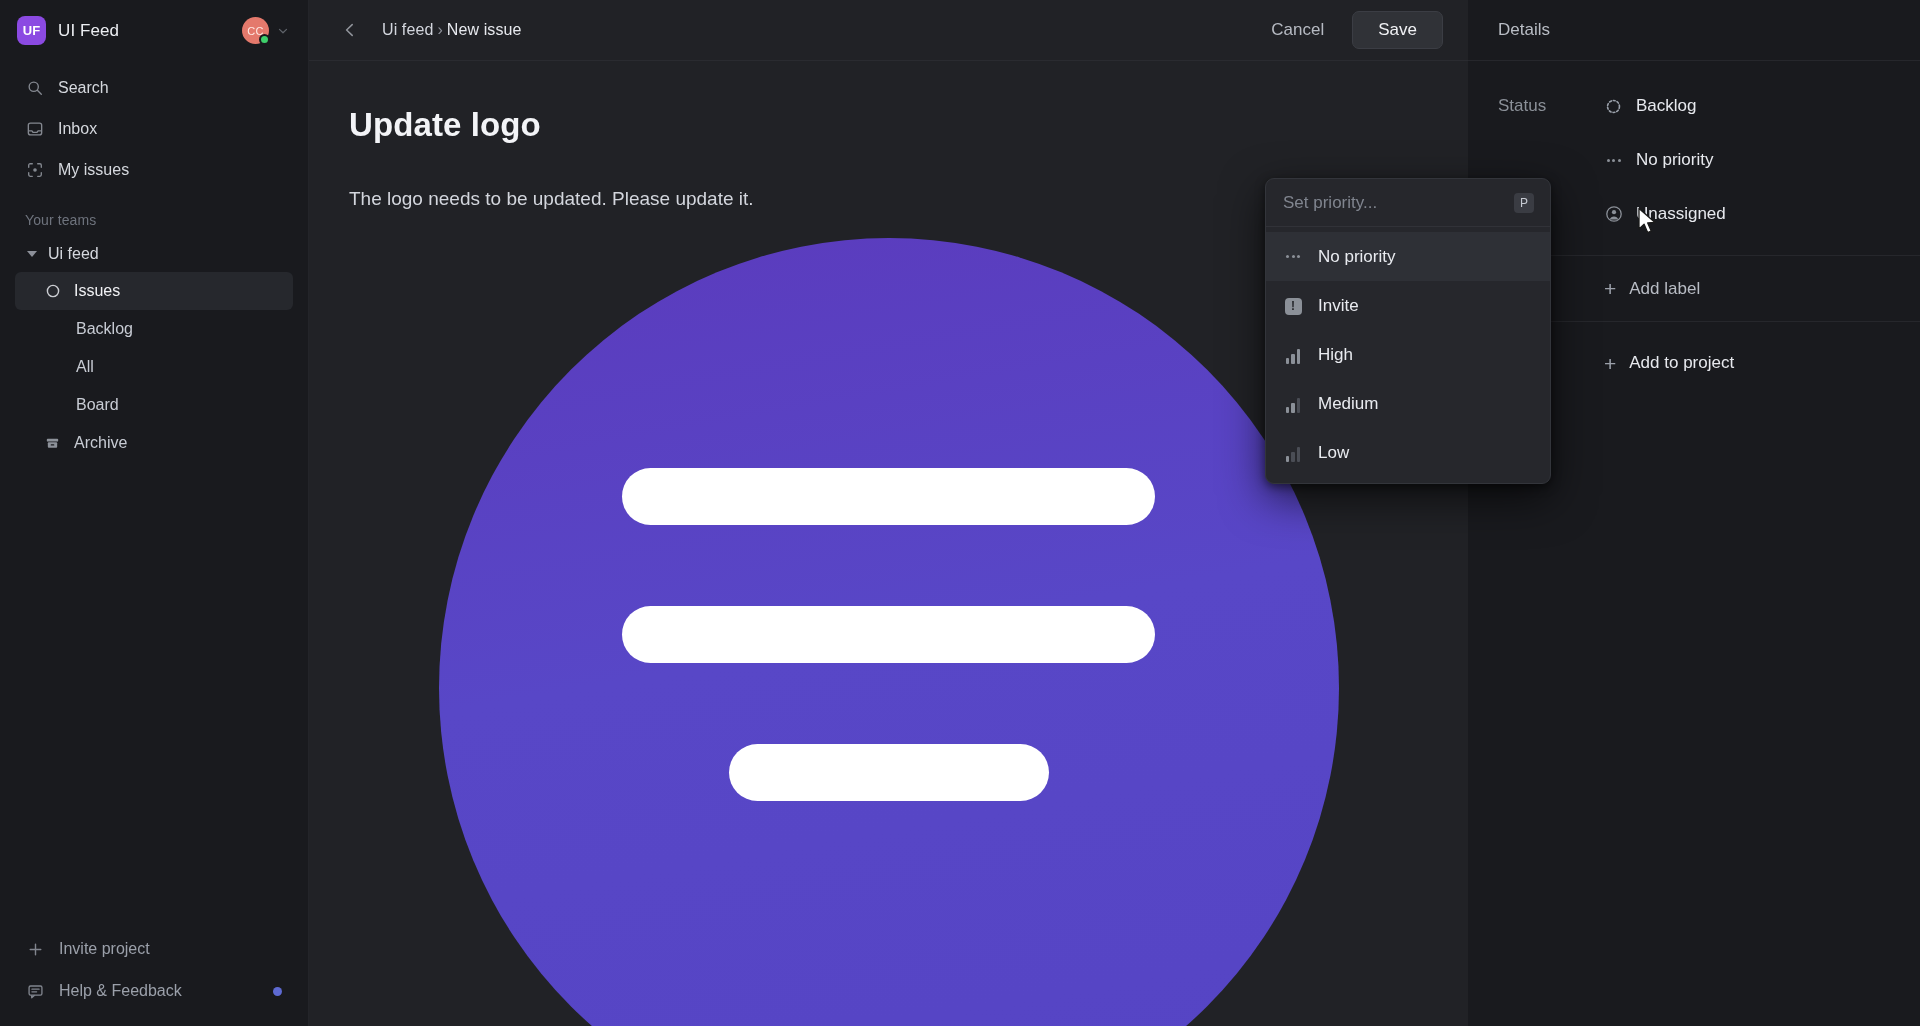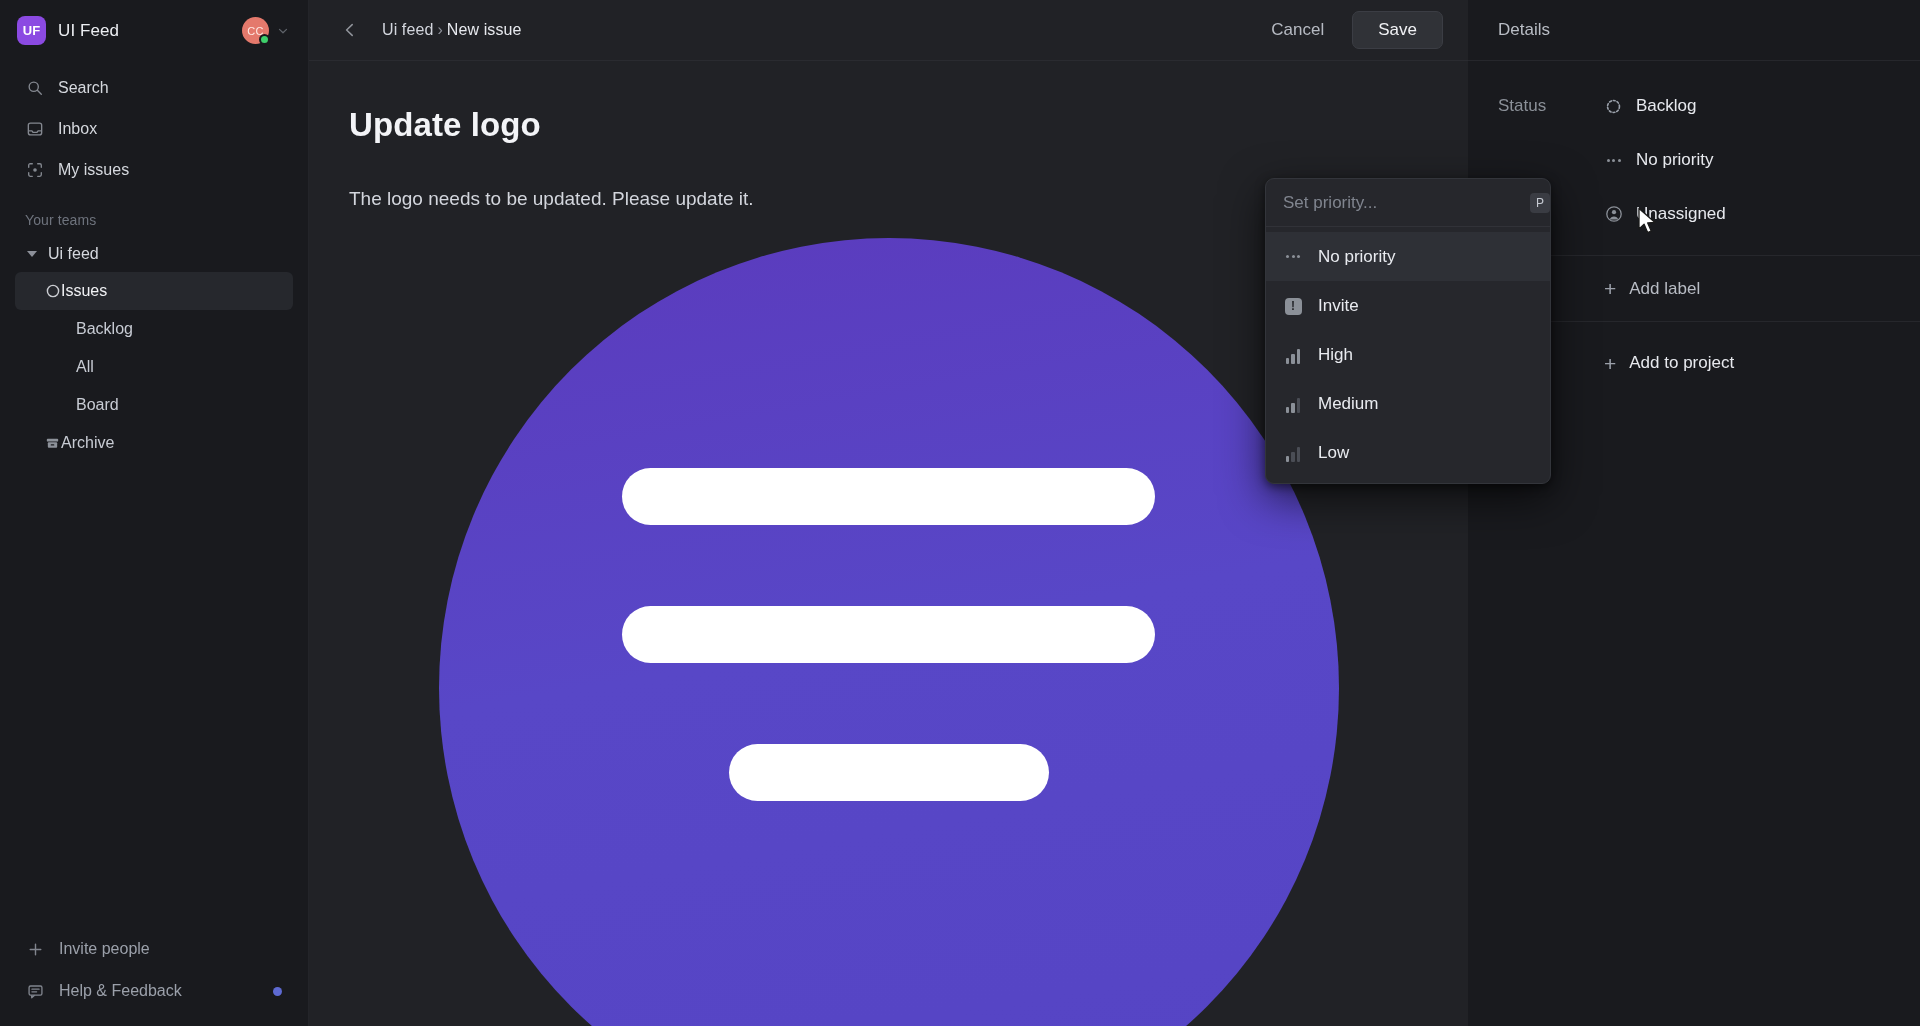--- a/index.html
+++ b/index.html
@@ -59,21 +59,21 @@
     font-size: 14px; color: #6e737d; padding: 22px 25px 8px 25px; letter-spacing: .1px;
   }
   .team-row {
     display: flex; align-items: center; gap: 9px;
     height: 36px; padding: 0 10px 0 12px; margin: 0 15px; border-radius: 6px;
     color: #d5d8de; font-size: 16px; cursor: pointer;
   }
   .caret { width: 0; height: 0; border-left: 5px solid transparent; border-right: 5px solid transparent; border-top: 6px solid #8c9099; margin-right: 2px; }
 
   .sub-row {
-    display: flex; align-items: center; 
+    display: flex; align-items: center; gap: 13px;
     height: 38px; padding: 0 10px 0 29px; margin: 0 15px; border-radius: 6px;
     color: #c8ccd4; font-size: 16px; cursor: pointer;
   }
   .sub-row.active { background: #26282d; color: #f1f2f5; }
   .sub-row.plain { padding-left: 61px; }
   .sub-ico { width: 17px; height: 17px; flex: 0 0 17px; display:flex; align-items:center; justify-content:center; opacity: .85; }
 
   .sb-spacer { flex: 1 1 auto; }
 
   .sb-footer { padding: 0 15px 14px 15px; }
@@ -187,21 +187,21 @@
     position: absolute; left: 1265px; top: 178px;
     width: 286px;
     background: #26272c;
     border: 1px solid #33353b;
     border-radius: 9px;
     box-shadow: 0 14px 44px rgba(0,0,0,.62), 0 3px 10px rgba(0,0,0,.5);
     z-index: 50; overflow: hidden;
   }
   .pop-search {
     display: flex; align-items: center;
-    height: 48px; padding: 0 0 0 17px;
+    height: 48px; padding: 0 16px 0 17px;
     border-bottom: 1px solid #313238;
     gap: 23px;
   }
   .pop-input {
     background: none; border: none; outline: none;
     font-family: inherit; font-size: 17px; color: #e7e9ee;
     flex: 1 1 auto; min-width: 0;
   }
   .pop-input::placeholder { color: #80858f; }
   .kbd {
@@ -327,21 +327,21 @@
 
     <div class="sb-spacer"></div>
 
     <div class="sb-footer">
       <div class="foot-row">
         <span class="foot-ico">
           <svg viewBox="0 0 18 18" width="17" height="17">
               <path d="M9 3.4v11.2M3.4 9h11.2" stroke="#9ba0aa" stroke-width="1.5" stroke-linecap="round"></path>
             </svg>
         </span>
-        <span>Invite people</span>
+        <span>Invite project</span>
       </div>
       <div class="foot-row">
         <span class="foot-ico">
           <svg viewBox="0 0 18 18" width="17" height="17">
             <rect x="2.2" y="3.2" width="13.6" height="9.6" rx="1.6" fill="none" stroke="#9ba0aa" stroke-width="1.4"></rect>
             <path d="M5 13v2.6L8 13" fill="none" stroke="#9ba0aa" stroke-width="1.4" stroke-linejoin="round"></path>
             <path d="M5.2 6.6h7.6M5.2 9.3h5" stroke="#9ba0aa" stroke-width="1.3" stroke-linecap="round"></path>
           </svg>
         </span>
         <span>Help &amp; Feedback</span>

